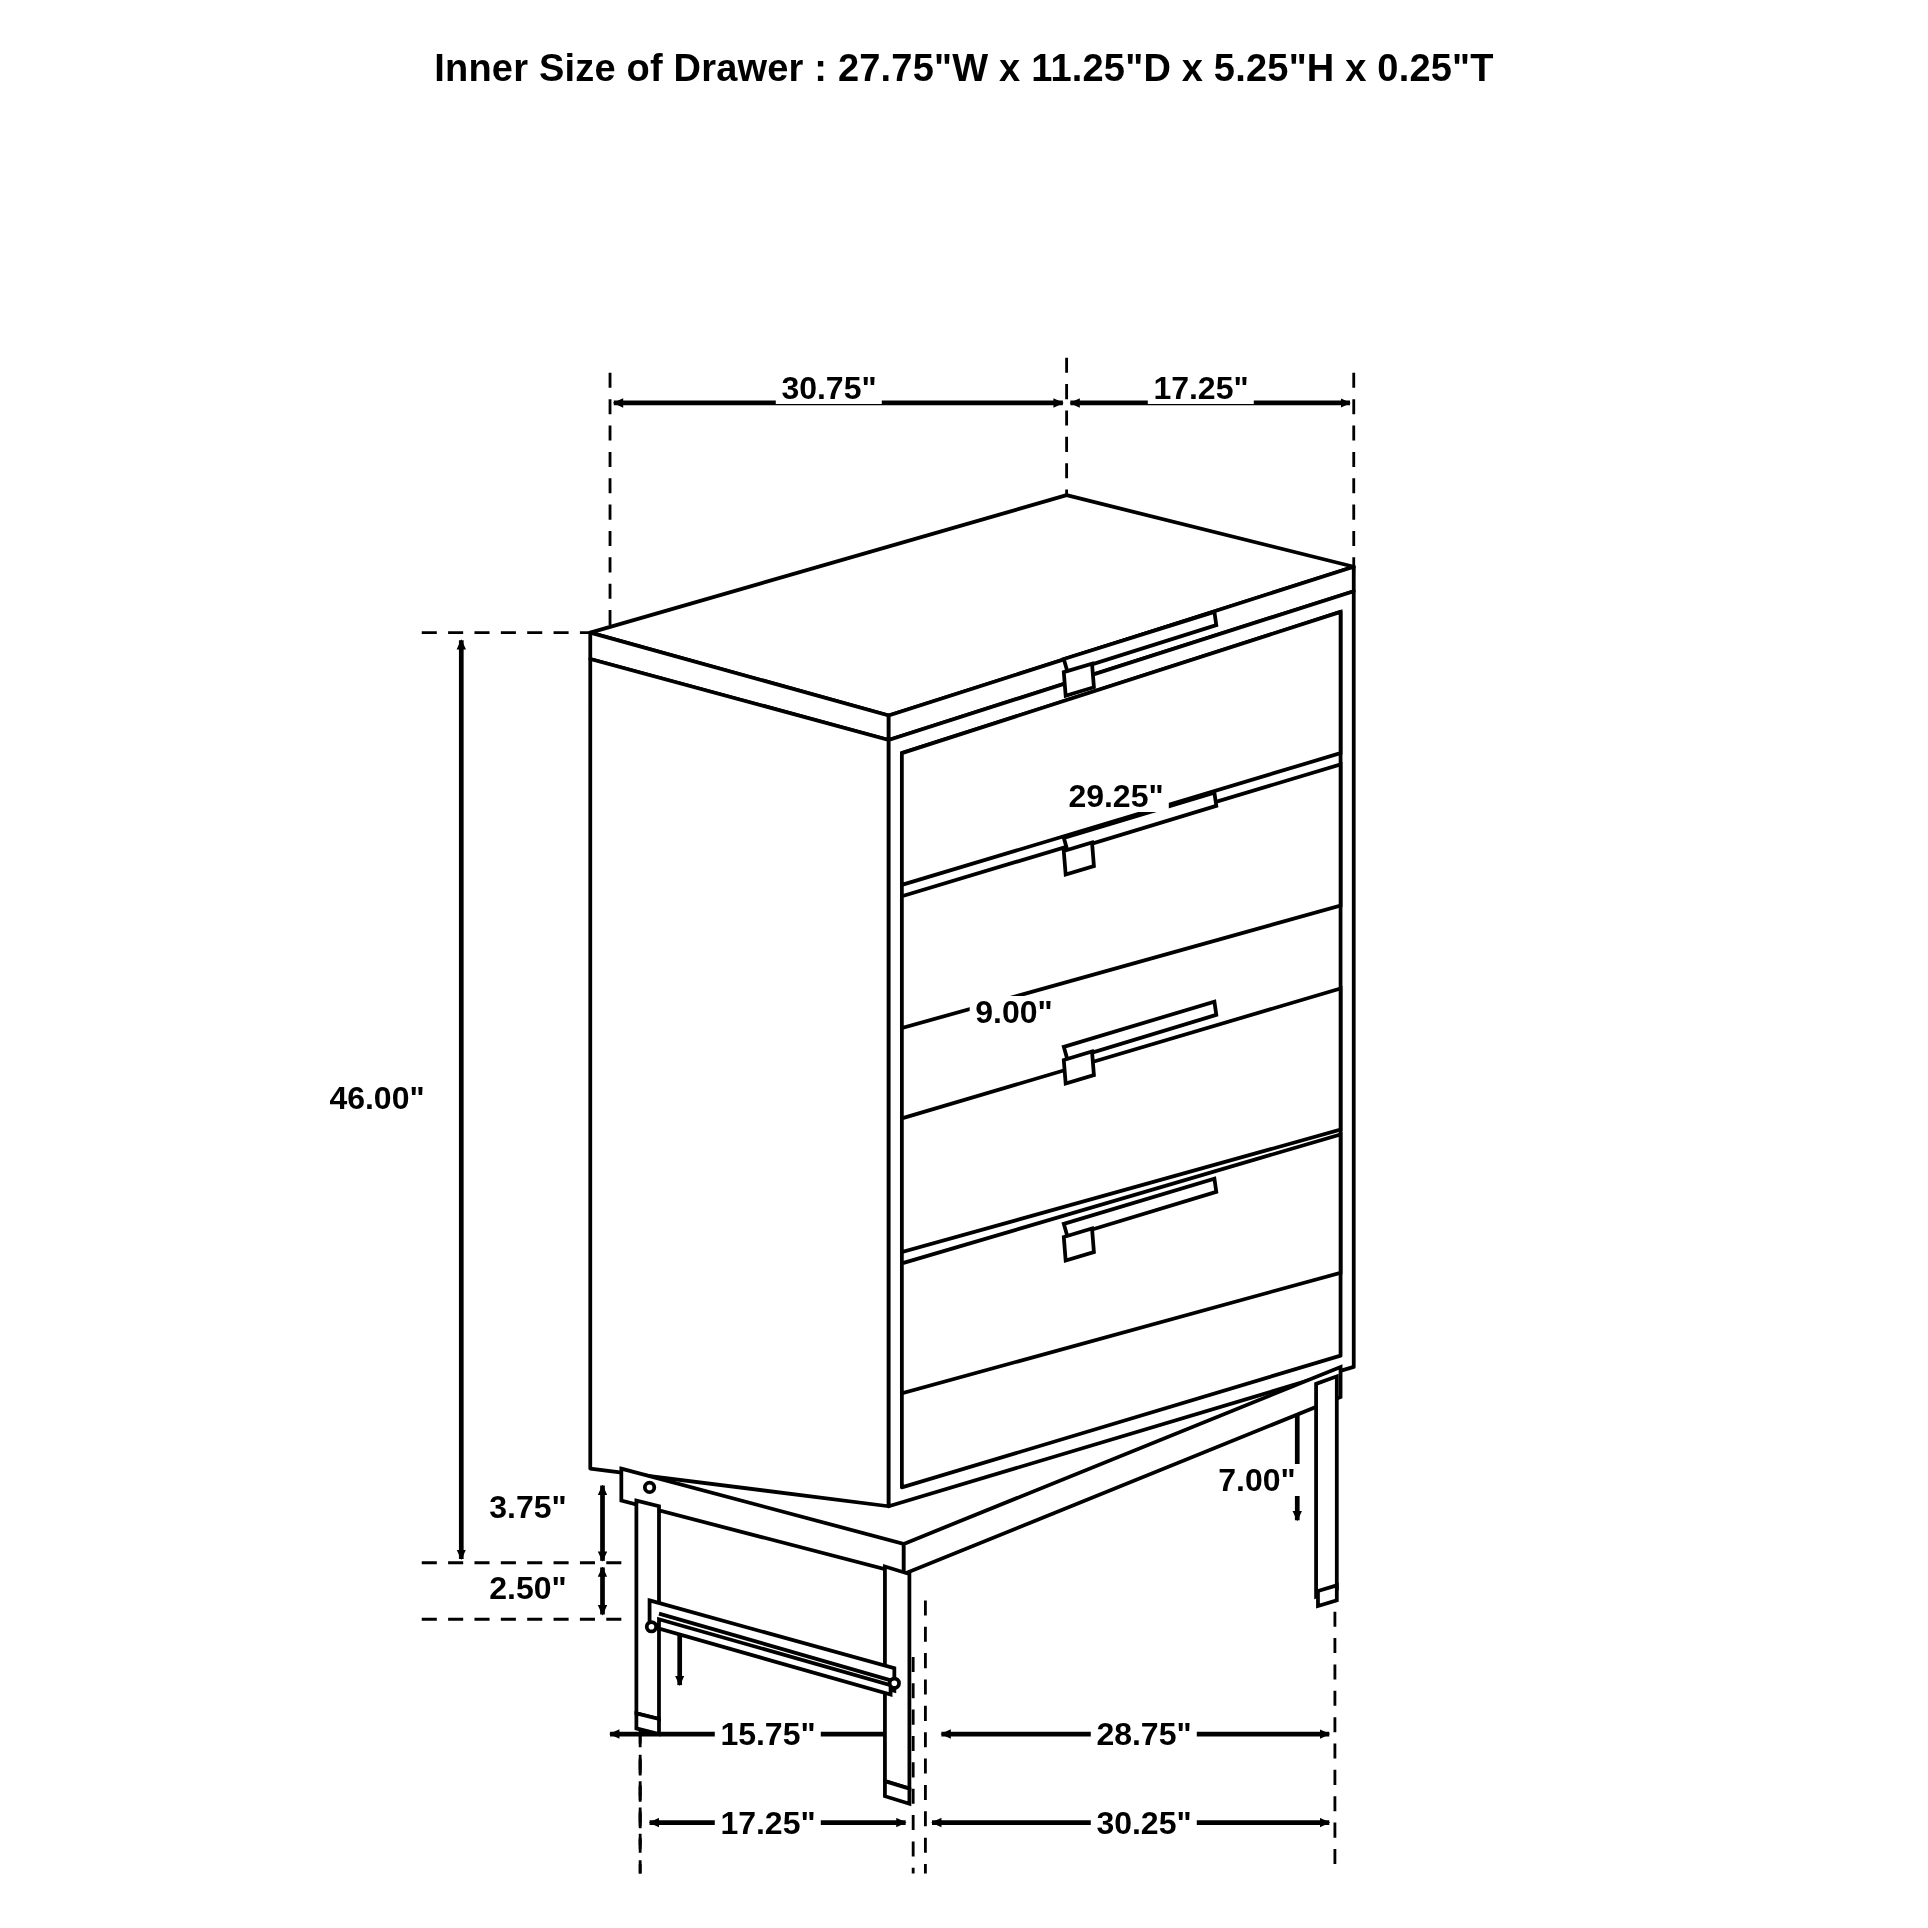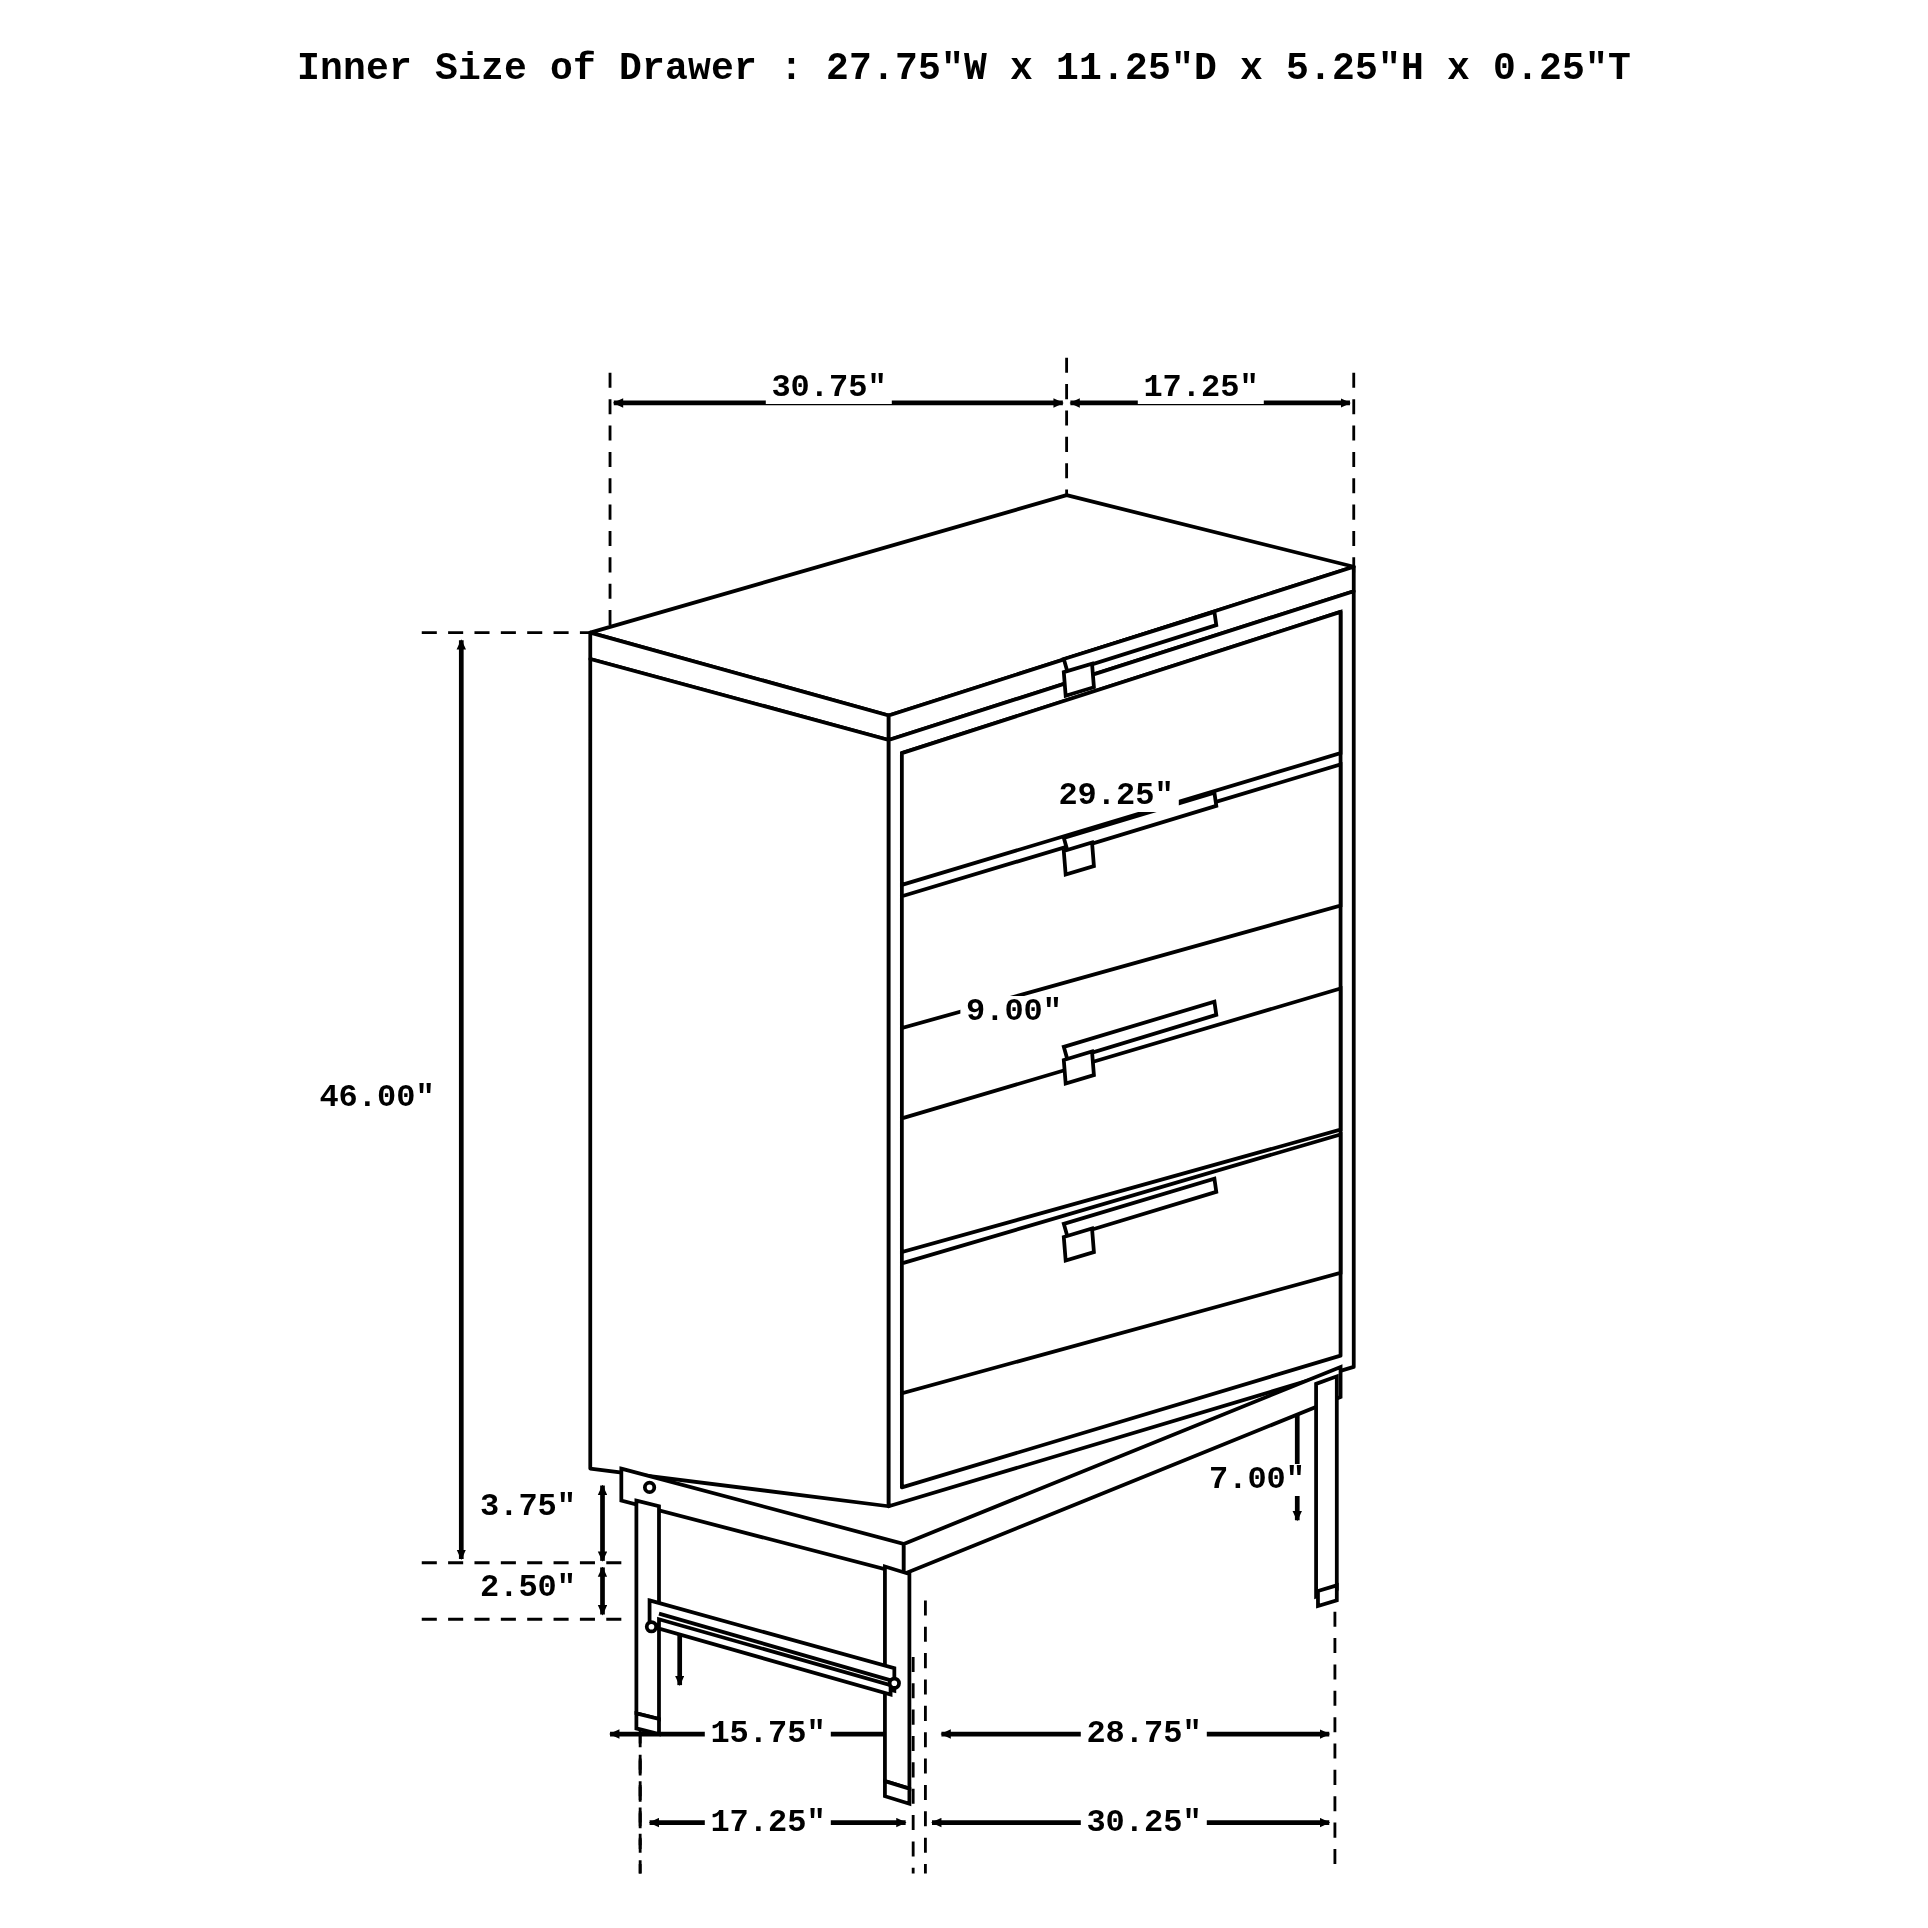--- a/index.html
+++ b/index.html
@@ -11,21 +11,20 @@
     width: 1928px;
     height: 1928px;
     font-family: "Liberation Sans", sans-serif;
     color: #000000;
     overflow: hidden;
   }
   #stage {
     position: relative;
     width: 1928px;
     height: 1736px;
-    font-family: Liberation Mono, monospace;
   }
   .title {
     position: absolute;
     top: 47px;
     left: 0;
     width: 1928px;
     text-align: center;
     font-size: 38px;
     font-weight: bold;
     letter-spacing: 0.2px;

